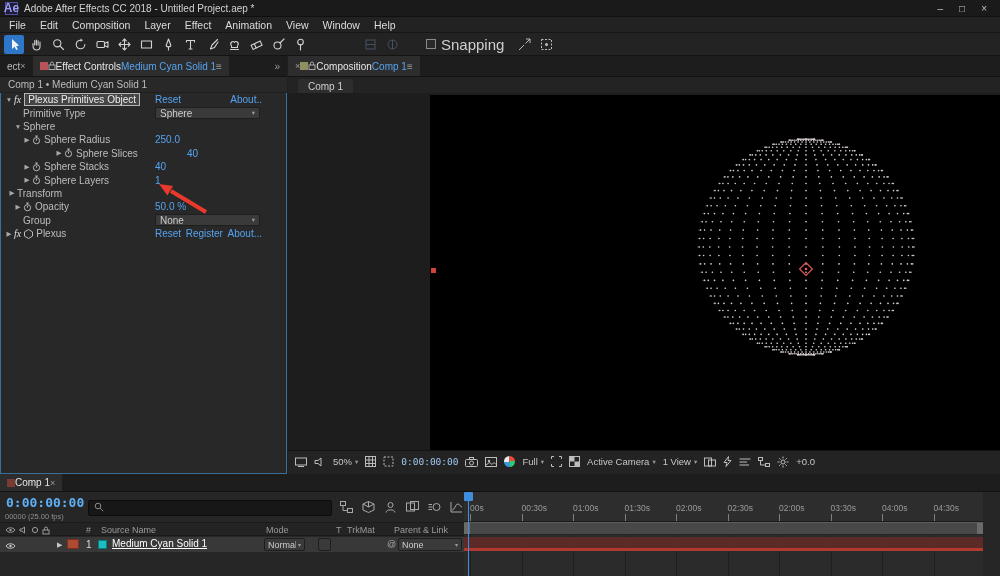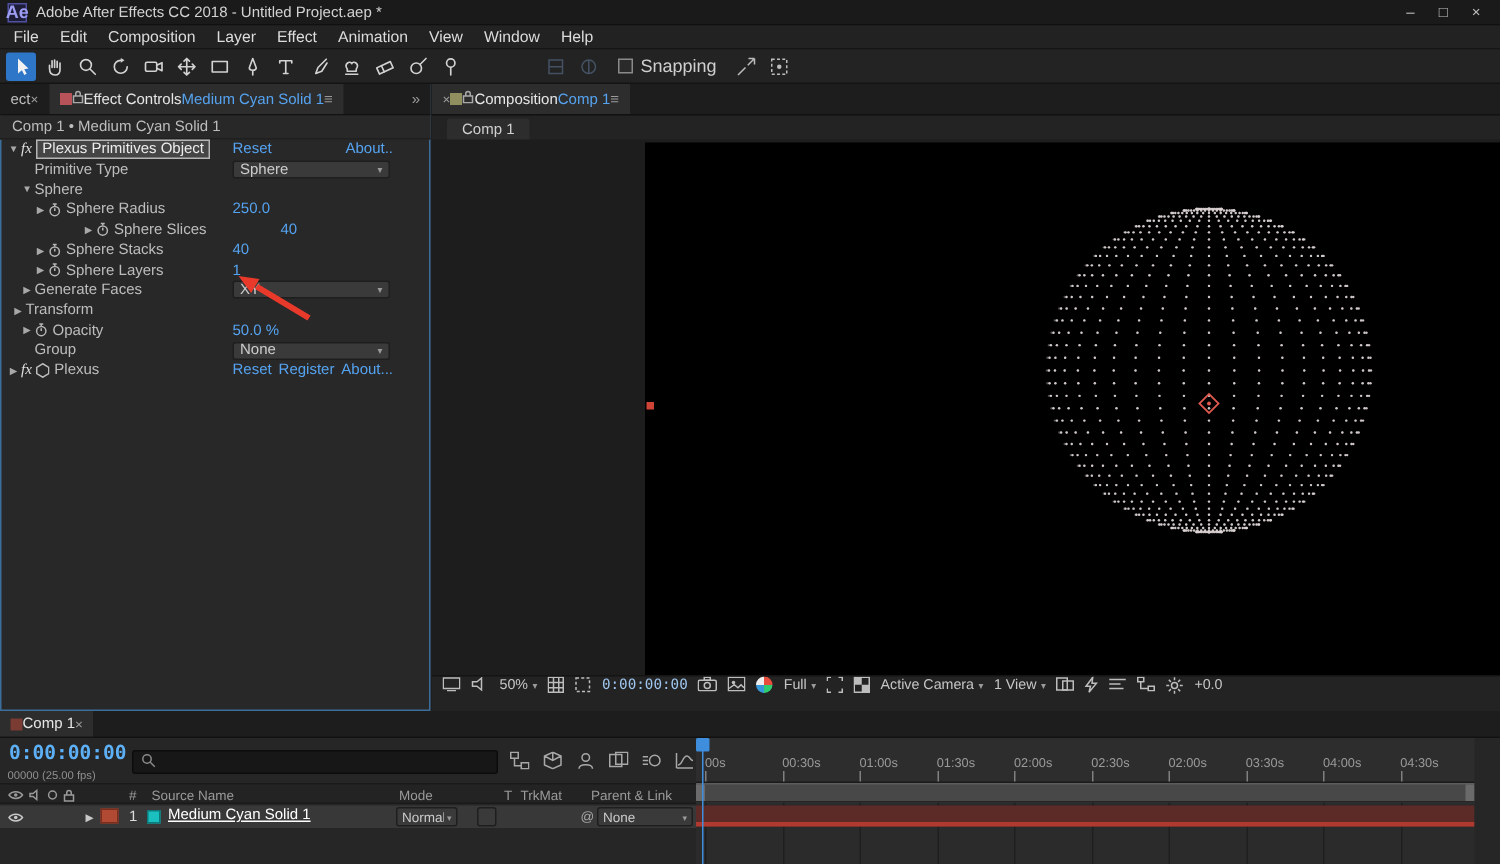--- a/index.html
+++ b/index.html
@@ -21,21 +21,21 @@
            display:flex;align-items:center;padding:0 2px;border-bottom:1px solid #161616;}
   .menu-item{padding:0 7px;font-size:10.5px;color:#dcdcdc;}
 
   
   .toolbar{position:absolute;left:0;top:33px;width:100%;height:23px;background:#232323;
            border-bottom:1px solid #141414;display:flex;align-items:center;padding:0 4px;gap:2px;}
   .tool{width:20px;height:19px;display:flex;align-items:center;justify-content:center;border-radius:2px;flex:none;}
   .tool.active{background:#2d76c8;}
   .tool.disabled{opacity:.35;}
   .tb-gap{width:46px;flex:none;}
-  .snapping{display:flex;align-items:center;gap:5px;margin-left:8px;color:#cfcfcf;font-size:12px;}
+  .snapping{display:flex;align-items:center;gap:5px;margin-left:22px;color:#cfcfcf;font-size:15px;}
   .checkbox{width:10px;height:10px;background:#2a2a2a;border:1px solid #8a8a8a;display:inline-block;}
 
   
   .panel{position:absolute;background:#282828;}
   .panel-tabs{position:absolute;left:0;top:0;width:100%;height:21px;background:#1d1d1d;
               display:flex;align-items:stretch;border-bottom:1px solid #121212;}
   .tab{display:flex;align-items:center;gap:0;padding:0 7px;font-size:10px;color:#bdbdbd;}
   .tab.active{background:#2d2d2d;color:#e6e6e6;}
   .tab .target{color:#55a3f0;}
   .tab .x{color:#9a9a9a;font-size:9px;}
@@ -61,21 +61,21 @@
   .links{position:absolute;left:155px;width:107px;display:flex;justify-content:space-between;}
   .swatch{width:20px;height:10px;background:#ffffff;border:1px solid #8a8a8a;display:inline-block;}
 
   
   .comp-panel{left:288px;top:56px;width:712px;height:418px;background:#232323;}
   .viewer-tab{position:absolute;left:10px;top:23px;height:15px;display:flex;align-items:center;
               padding:0 10px;background:#2d2d2d;color:#d0d0d0;border-radius:2px 2px 0 0;}
   .comp-viewport{position:absolute;left:0;top:37px;width:712px;height:357px;background:#1d1d1d;}
   .comp-black{position:absolute;left:142px;top:2px;width:570px;height:355px;background:#000;}
   .comp-bottom{position:absolute;left:0;top:394px;width:712px;height:22px;background:#232323;
-               border-top:1px solid #141414;display:flex;align-items:flex-start;gap:7px;padding:0 7px;overflow:hidden;}
+               border-top:1px solid #141414;display:flex;align-items:center;gap:7px;padding:0 7px;overflow:hidden;}
   .cb-item{display:flex;align-items:center;gap:3px;color:#c6c6c6;font-size:9.5px;white-space:nowrap;flex:none;}
   .cb-item .caret{font-size:6.5px;color:#9a9a9a;}
   .cb-timecode{color:#9fc6ef;font-family:"DejaVu Sans Mono",monospace;font-size:9.5px;}
   .channel-ball{width:11px;height:11px;border-radius:50%;display:inline-block;
                 background:conic-gradient(#e74c3c 0 25%,#2ecc71 0 50%,#3498db 0 75%,#ededed 0 100%);}
 
   
   .timeline{position:absolute;left:0;top:474px;width:1000px;height:102px;background:#262626;}
   .tl-tabs{position:absolute;left:0;top:0;width:100%;height:18px;background:#1d1d1d;
            display:flex;align-items:stretch;border-bottom:1px solid #121212;}
@@ -352,30 +352,20 @@
             <svg width="9" height="10">
               <circle cx="4.5" cy="5.7" r="3.1" fill="none" stroke="#b5b5b5"></circle>
               <line x1="4.5" y1="5.7" x2="4.5" y2="3.8" stroke="#b5b5b5"></line>
               <line x1="3.2" y1="1" x2="5.8" y2="1" stroke="#b5b5b5"></line>
               <line x1="4.5" y1="1" x2="4.5" y2="2.4" stroke="#b5b5b5"></line>
             </svg>
           </span>
           <span>Sphere Layers</span>
           <span class="val-col">
             <span class="blue">1</span>
-          </span>
-        </div>
-        <div class="ec-row" style="padding-left: 13px;">
-          <span class="tw">▶</span>
-          <span>Generate Faces</span>
-          <span class="val-col">
-            <span class="ec-dd">
-              <span>XY</span>
-              <span class="caret">▾</span>
-            </span>
           </span>
         </div>
         <div class="ec-row" style="padding-left: 7px;">
           <span class="tw">▶</span>
           <span>Transform</span>
           <span class="val-col"></span>
         </div>
         <div class="ec-row" style="padding-left: 13px;">
           <span class="tw">▶</span>
           <span class="sw">

